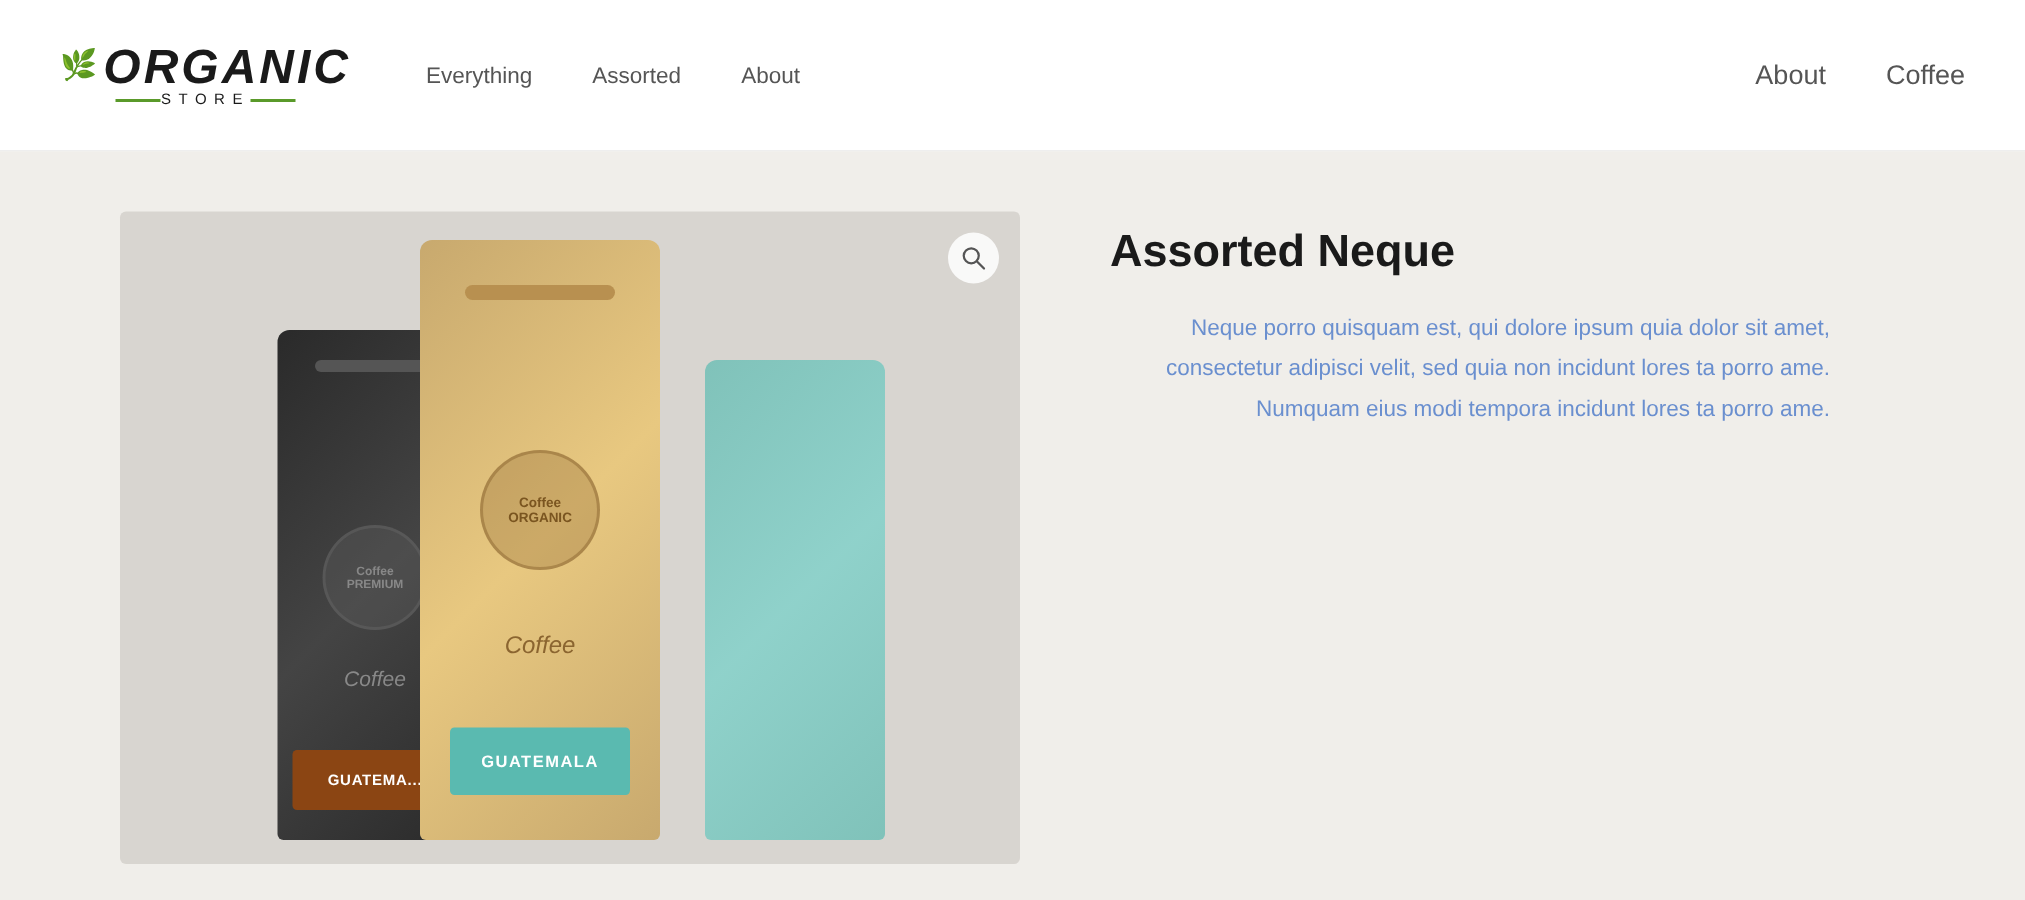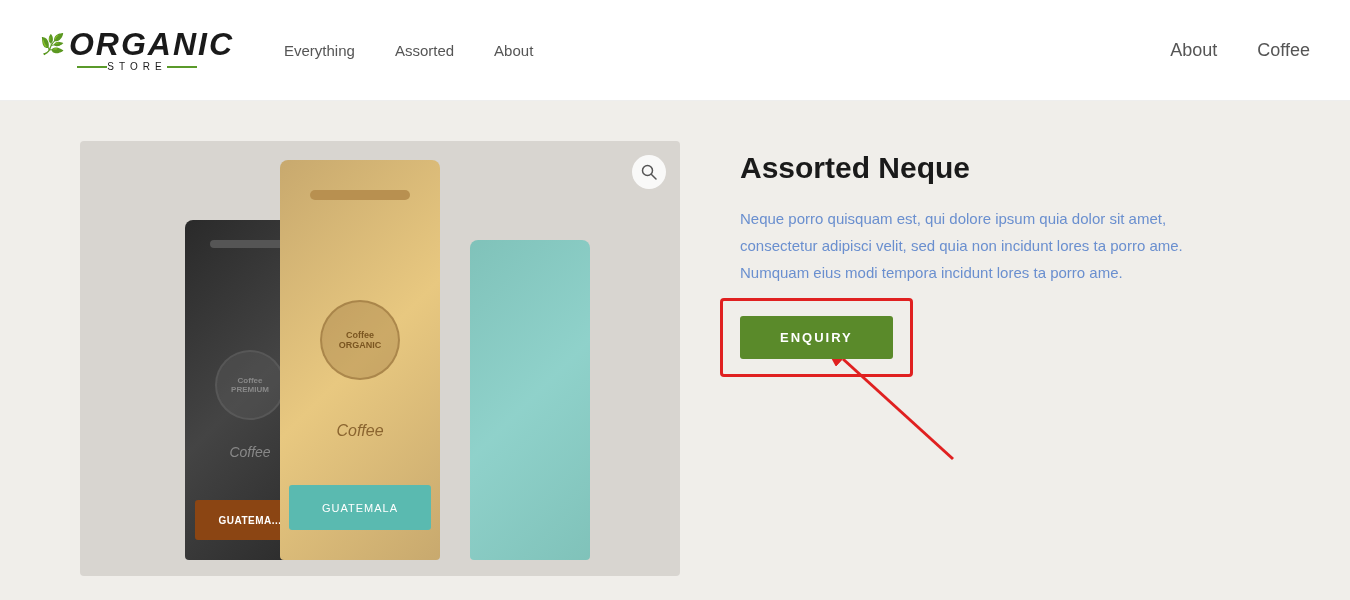--- a/index.html
+++ b/index.html
@@ -179,30 +179,30 @@
       font-style: italic;
       white-space: nowrap;
     }
 
     
     .bag-tan-label {
       position: absolute;
       bottom: 30px;
       left: 50%;
       transform: translateX(-50%);
-      width: 142px;
+      width: 120px;
       height: 45px;
       background: #5abab0;
       border-radius: 3px;
       display: flex;
       align-items: center;
       justify-content: center;
       color: white;
       font-size: 11px;
-      font-weight: normal;
+      font-weight: bold;
       letter-spacing: 1px;
       z-index: 5;
     }
 
     
     .bag-dark-label {
       position: absolute;
       bottom: 20px;
       left: 50%;
       transform: translateX(-50%);
@@ -275,20 +275,21 @@
       font-weight: 700;
       color: #1a1a1a;
       margin-bottom: 20px;
     }
     .product-description {
       color: #6a8fcf;
       font-size: 15px;
       line-height: 1.8;
       margin-bottom: 30px;
       max-width: 480px;
+      text-align: right;
     }
 
     
     .enquiry-wrapper {
       position: relative;
       display: inline-block;
     }
     .enquiry-highlight {
       position: absolute;
       top: -18px;
@@ -380,31 +381,15 @@
       </div>
 
       <div class="bag bag-right"></div>
     </div>
   </div>
 
   <div class="product-info">
     <h1 class="product-title">Assorted Neque</h1>
     <p class="product-description">Neque porro quisquam est, qui dolore ipsum quia dolor sit amet, consectetur adipisci velit, sed quia non incidunt lores ta porro ame. Numquam eius modi tempora incidunt lores ta porro ame.</p>
 
-    <div class="enquiry-wrapper">
-      <div class="enquiry-highlight"></div>
-      <button class="enquiry-btn">ENQUIRY</button>
-
-      
-      <div class="arrow-container">
-        <svg width="160" height="120" viewBox="0 0 160 120">
-          <defs>
-            <marker id="arrowhead" markerWidth="10" markerHeight="7" refX="0" refY="3.5" orient="auto">
-              <polygon points="0 0, 10 3.5, 0 7" fill="#e02020"></polygon>
-            </marker>
-          </defs>
-          <line x1="140" y1="110" x2="30" y2="10" stroke="#e02020" stroke-width="3" marker-end="url(#arrowhead)"></line>
-        </svg>
-      </div>
-    </div>
   </div>
 
 </main>
 
 </body></html>

